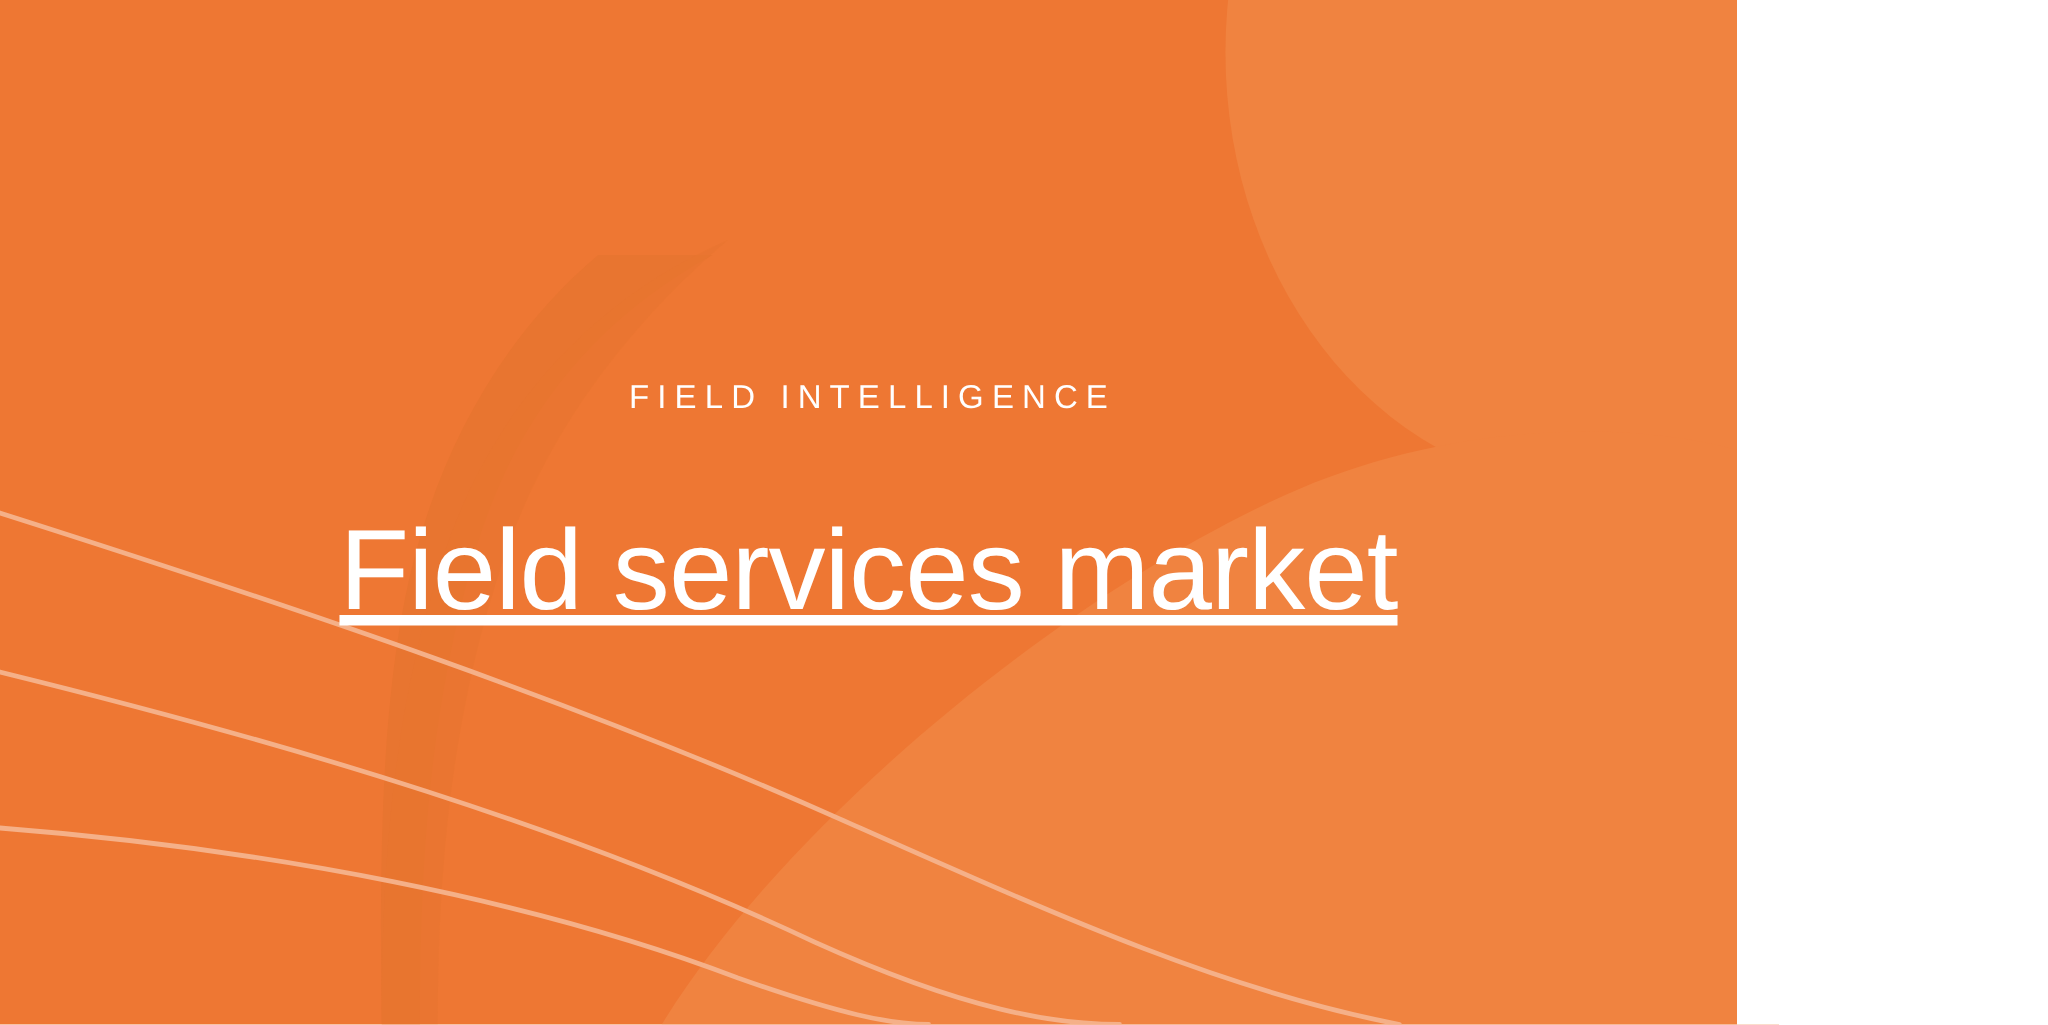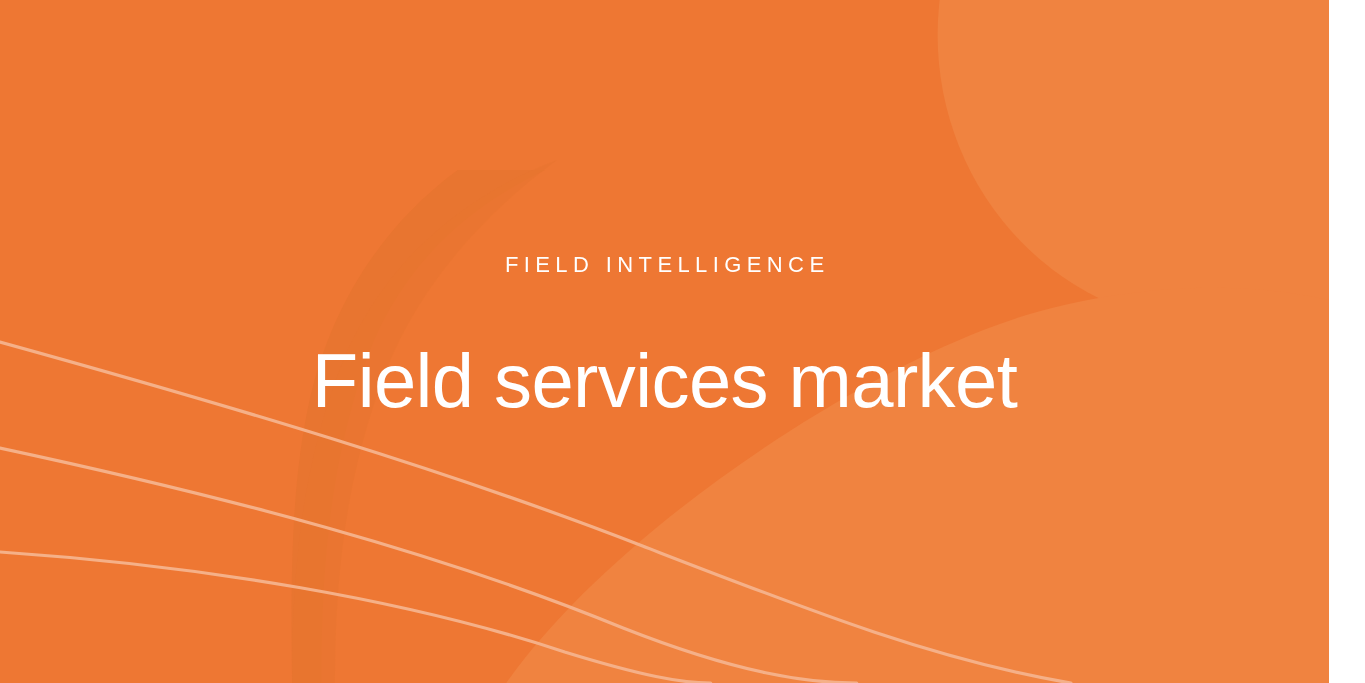--- a/index.html
+++ b/index.html
@@ -4,21 +4,21 @@
 <title>Field Intelligence Banner</title>
 <style>
   html, body {
     margin: 0;
     padding: 0;
     background: #ffffff;
   }
 
   .banner {
     position: relative;
-    width: 1329px;
+    width: 1158px;
     height: 683px;
     overflow: hidden;
     background: #ee7733;
     font-family: "Liberation Sans", sans-serif;
   }
 
   
   .bg-art {
     position: absolute;
     inset: 0;
@@ -57,20 +57,21 @@
     font-size: 76px;
     font-weight: 300;
     line-height: 98px;
     letter-spacing: -0.6px;
     margin: 0;
     white-space: nowrap;
   }
 
   .headline-line {
     display: block;
+    text-decoration: underline;
   }
 </style>
 </head>
 <body>
 
 <div class="banner">
 
   <svg class="bg-art" viewBox="0 0 1365 683" preserveAspectRatio="none">
 
     <circle cx="1255" cy="35" r="292" fill="#f08340"></circle>

